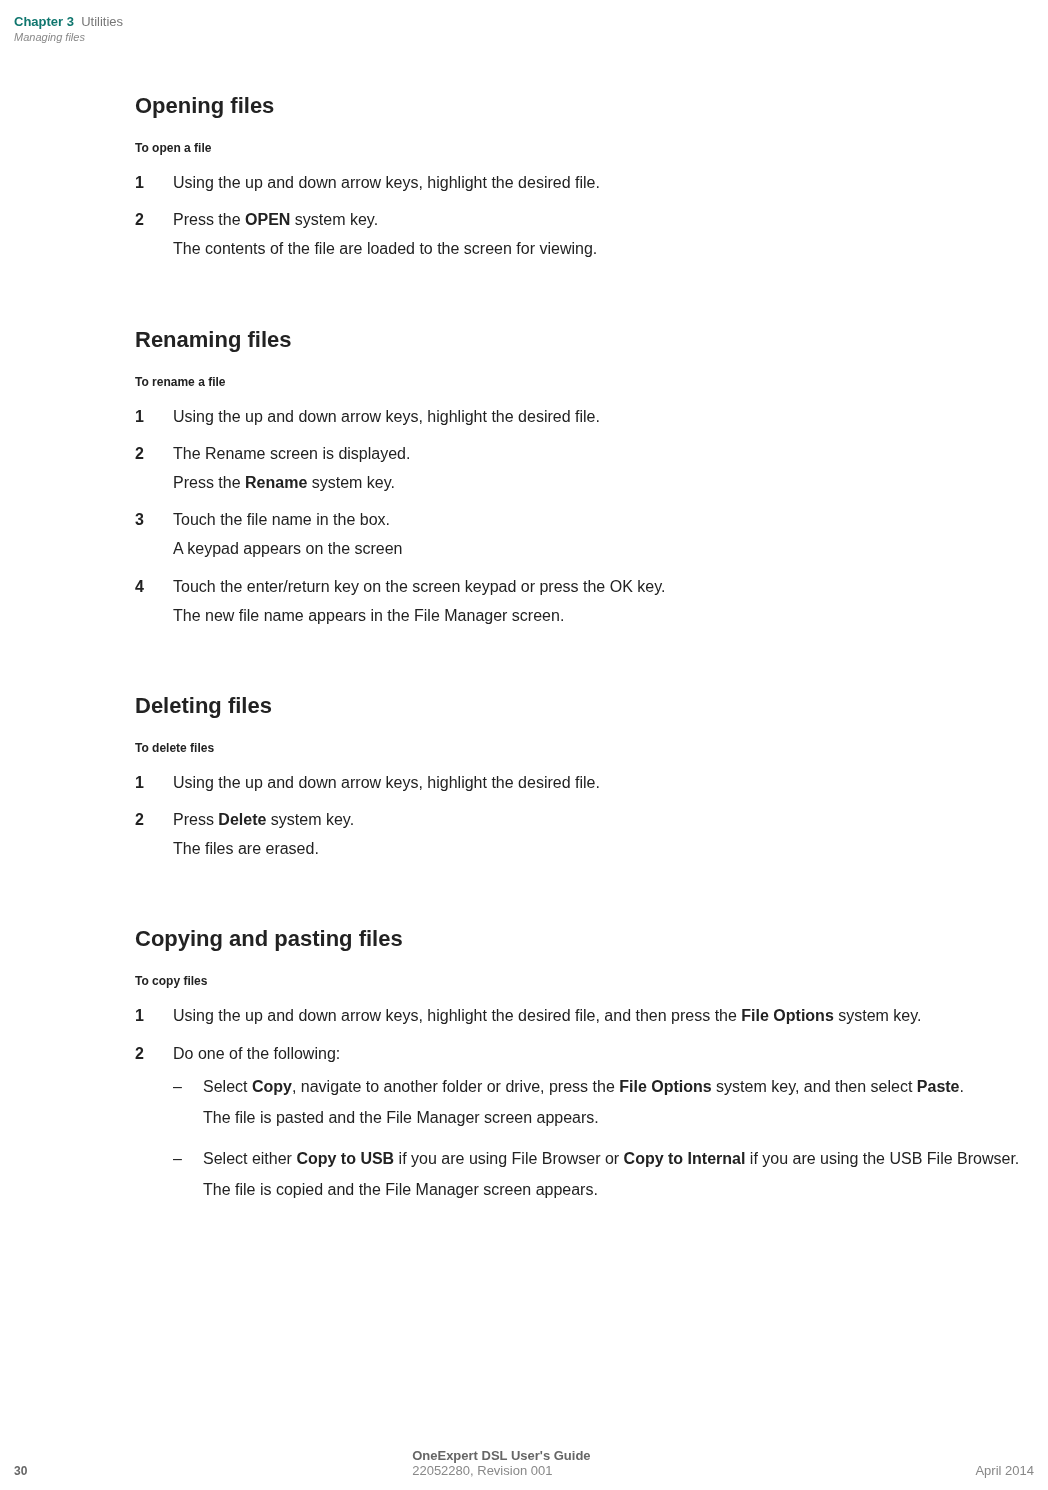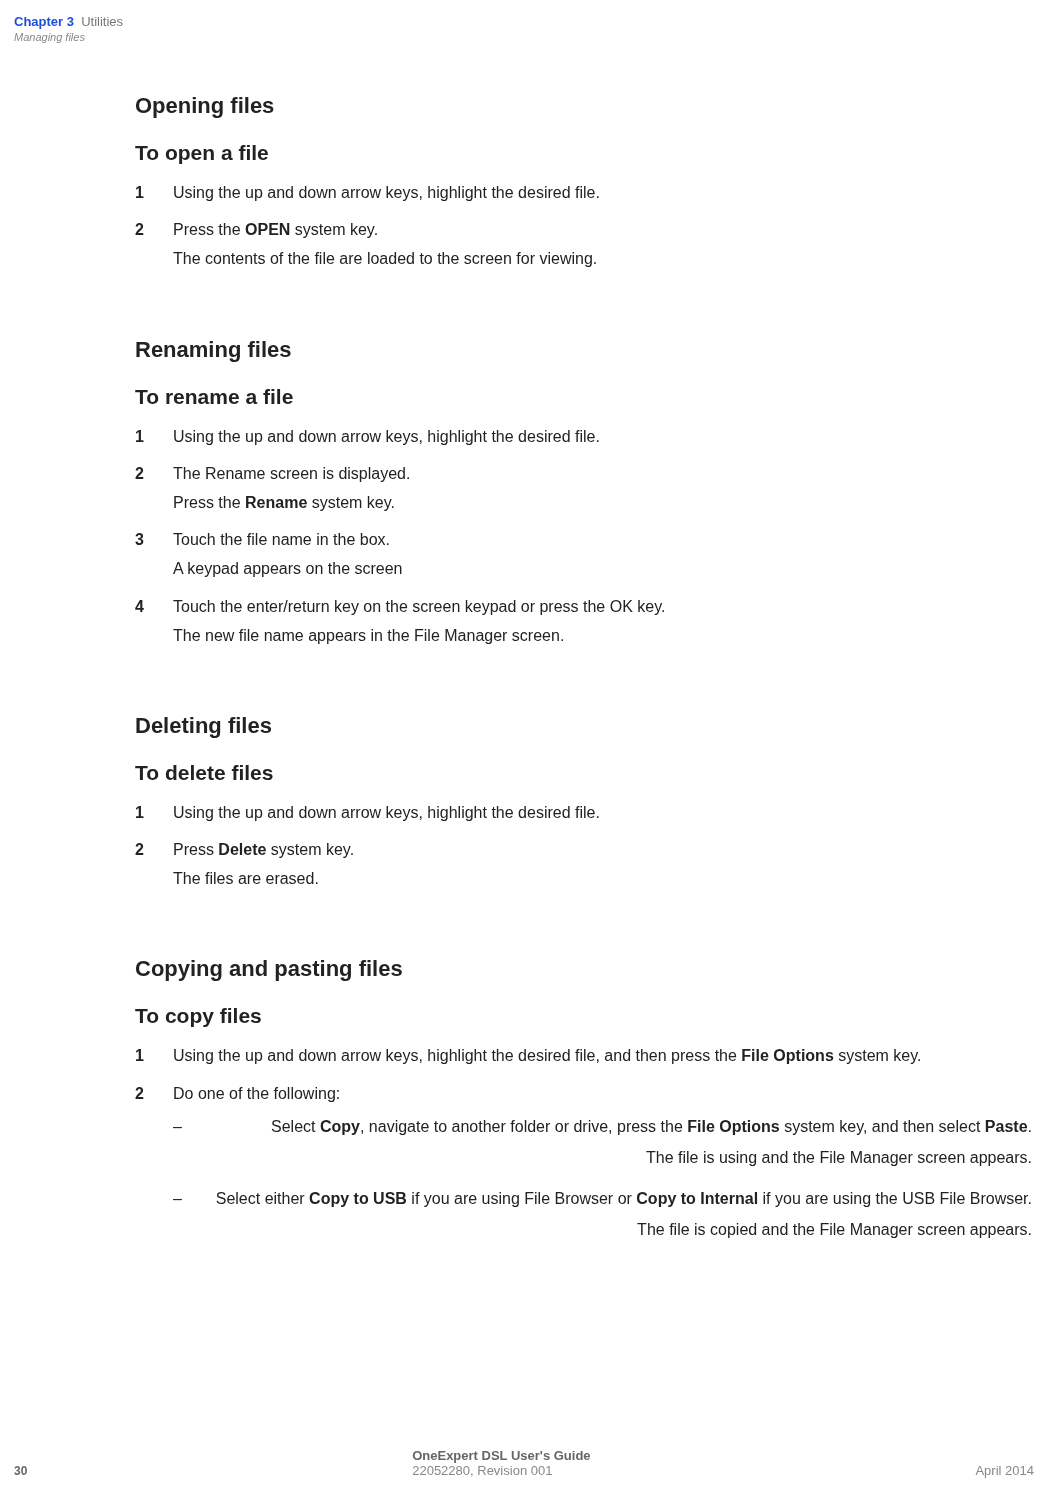--- a/index.html
+++ b/index.html
@@ -17,45 +17,45 @@
     }
     .header-area {
       padding: 14px 0 0 14px;
     }
     .chapter-line {
       font-size: 13px;
       color: #777;
     }
     .chapter-line .bold {
       font-weight: bold;
-      color: #1d4ed8;
+      color: #0f766e;
     }
     .subtitle-line {
       font-size: 11px;
       font-style: italic;
       color: #888;
       margin-top: 2px;
     }
     .content {
       padding-left: 135px;
-      padding-right: 16px;
+      padding-right: 0;
       padding-top: 50px;
     }
     .section-heading {
       font-size: 22px;
       font-weight: bold;
       color: #222;
       margin-top: 24px;
       margin-bottom: 22px;
     }
     .section-heading.first {
       margin-top: 0;
     }
     .sub-heading {
-      font-size: 21px;
+      font-size: 12px;
       font-weight: bold;
       color: #222;
       margin-bottom: 16px;
       margin-top: 4px;
     }
     .step {
       display: flex;
       margin-bottom: 14px;
       font-size: 16px;
       line-height: 1.45;
@@ -85,21 +85,20 @@
     }
     .sub-bullet .dash {
       width: 30px;
       flex-shrink: 0;
     }
     .sub-bullet .bullet-body {
       flex: 1;
     }
     .sub-bullet .bullet-body p {
       margin-bottom: 8px;
-      text-align: right;
     }
     .section-gap {
       height: 28px;
     }
     .footer {
       position: absolute;
       bottom: 12px;
       left: 0;
       width: 100%;
       display: flex;
@@ -214,21 +213,21 @@
     </div>
   </div>
   <div class="step">
     <div class="step-num">2</div>
     <div class="step-body">
       <p>Do one of the following:</p>
       <div class="sub-bullet">
         <div class="dash">–</div>
         <div class="bullet-body">
           <p><span>Select </span><span class="bold">Copy</span><span>, navigate to another folder or drive, press the </span><span class="bold">File Options</span><span> system key, and then select </span><span class="bold">Paste</span><span>.</span></p>
-          <p>The file is using and the File Manager screen appears.</p>
+          <p>The file is pasted and the File Manager screen appears.</p>
         </div>
       </div>
       <div class="sub-bullet">
         <div class="dash">–</div>
         <div class="bullet-body">
           <p><span>Select either </span><span class="bold">Copy to USB</span><span> if you are using File Browser or </span><span class="bold">Copy to Internal</span><span> if you are using the USB File Browser.</span></p>
           <p>The file is copied and the File Manager screen appears.</p>
         </div>
       </div>
     </div>

